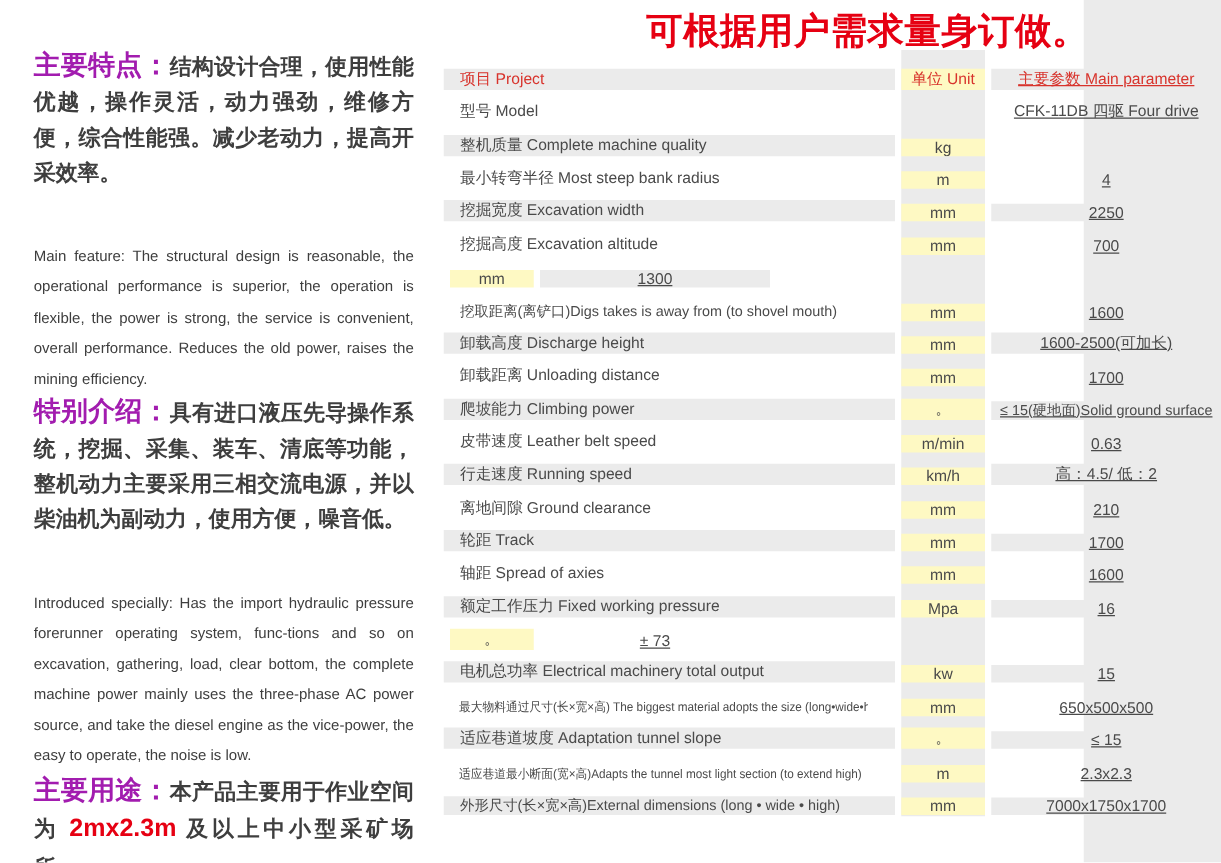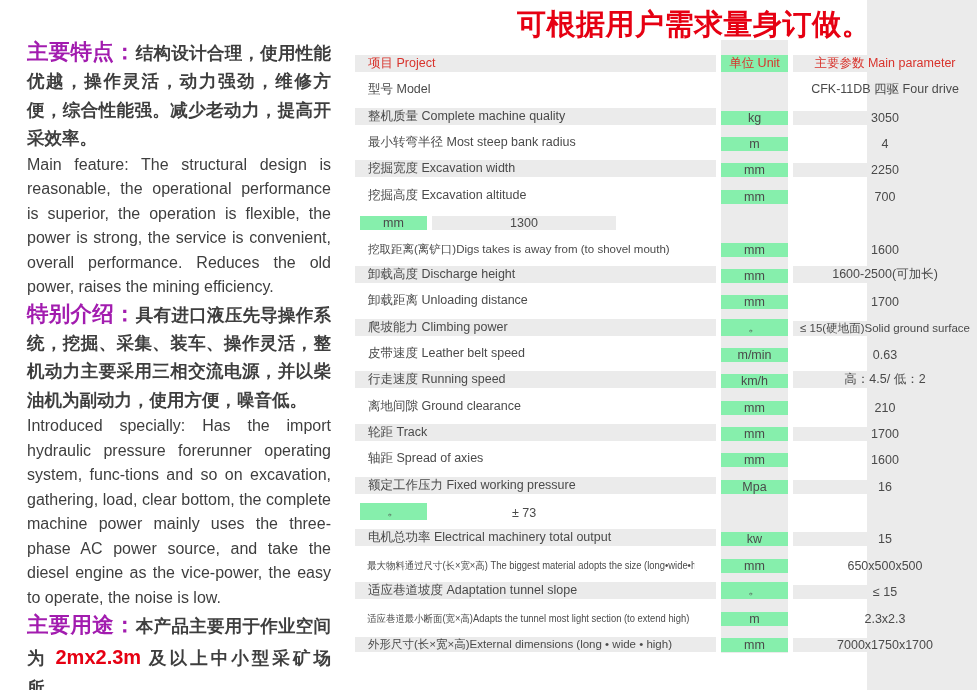--- a/index.html
+++ b/index.html
@@ -12,33 +12,33 @@
   .band-unit{position:absolute;left:721px;top:40px;width:67px;height:613px;background:#ebebeb;}
 
   .page-title{
     position:absolute;top:5px;right:106px;font-size:29px;font-weight:bold;
     color:#e60012;white-space:nowrap;letter-spacing:0.5px;text-align:right;
   }
 
   
   .left-col{position:absolute;left:27px;top:38px;width:304px;color:#3e3e3e;}
   .zh{font-size:17.5px;line-height:28.4px;text-align:justify;font-weight:600;}
-  .en{font-size:16px;line-height:24.5px;text-align:justify;font-weight:400;}
+  .en{font-size:12px;line-height:24.5px;text-align:justify;font-weight:400;margin-top:40px;}
   .p3zh{line-height:30.5px;}
   .heading{color:#a21caf;font-weight:bold;font-size:21.5px;}
   .hl-zh{color:#e60012;font-weight:bold;font-size:20px;}
 
   
   .spec-table{position:absolute;left:355px;top:45px;width:622px;font-size:12.5px;color:#4a4a4a;}
   .trow{display:flex;height:26.36px;align-items:flex-end;}
   .trow.head{height:27px;color:#d8332c;}
   .cell{white-space:nowrap;overflow:hidden;display:flex;align-items:center;}
   .c-project{width:361px;padding-left:13px;box-sizing:border-box;justify-content:flex-start;}
-  .c-unit{width:67px;justify-content:center;background:#86efac;}
-  .c-param{width:184px;justify-content:center;}
+  .c-unit{width:67px;justify-content:center;background:#fef9c3;}
+  .c-param{width:184px;justify-content:center;text-decoration:underline;}
   .gap{width:5px;background:#ffffff;}
   .trow.g .c-project,.trow.g .c-param,
   .trow.head .c-project,.trow.head .c-param{background:#ebebeb;}
   .sm{font-size:11.5px;}
   .xs{font-size:10px;transform:scaleX(0.94);transform-origin:left center;}
   .psm{font-size:11.5px;}
 
   .note{position:absolute;top:693px;right:3px;font-size:12.5px;color:#3e3e3e;white-space:nowrap;}
 </style>
 </head>
@@ -46,21 +46,21 @@
 
 <div class="band-right"></div>
 <div class="band-unit"></div>
 
 <div class="page-title">可根据用户需求量身订做。</div>
 
 <div class="left-col">
   <div class="zh"><span class="heading">主要特点：</span><span>结构设计合理，使用性能优越，操作灵活，动力强劲，维修方便，综合性能强。减少老动力，提高开采效率。</span></div>
   <div class="en">Main feature: The structural design is reasonable, the operational performance is superior, the operation is flexible, the power is strong, the service is convenient, overall performance. Reduces the old power, raises the mining efficiency.</div>
 
-  <div class="zh"><span class="heading">特别介绍：</span><span>具有进口液压先导操作系统，挖掘、采集、装车、操作灵活，整机动力主要采用三相交流电源，并以柴油机为副动力，使用方便，噪音低。</span></div>
+  <div class="zh"><span class="heading">特别介绍：</span><span>具有进口液压先导操作系统，挖掘、采集、装车、清底等功能，整机动力主要采用三相交流电源，并以柴油机为副动力，使用方便，噪音低。</span></div>
   <div class="en">Introduced specially: Has the import hydraulic pressure forerunner operating system, func-tions and so on excavation, gathering, load, clear bottom, the complete machine power mainly uses the three-phase AC power source, and take the diesel engine as the vice-power, the easy to operate, the noise is low.</div>
 
   <div class="zh p3zh"><span class="heading">主要用途：</span><span>本产品主要用于作业空间为 </span><span class="hl-zh">2mx2.3m</span><span> 及以上中小型采矿场所。</span></div>
 
 </div>
 
 <div class="spec-table">
   <div class="trow head">
     <div class="cell c-project">项目 Project</div>
     <div class="gap"></div>
@@ -74,21 +74,20 @@
         <div class="gap"></div>
         <div class="cell c-unit"></div>
         <div class="gap"></div>
         <div class="cell c-param">CFK-11DB 四驱 Four drive</div>
       </div>
       <div class="trow g">
         <div class="cell c-project">整机质量 Complete machine quality</div>
         <div class="gap"></div>
         <div class="cell c-unit">kg</div>
         <div class="gap"></div>
-        <div class="cell c-param">3050</div>
       </div>
       <div class="trow">
         <div class="cell c-project">最小转弯半径 Most steep bank radius</div>
         <div class="gap"></div>
         <div class="cell c-unit">m</div>
         <div class="gap"></div>
         <div class="cell c-param">4</div>
       </div>
       <div class="trow g">
         <div class="cell c-project">挖掘宽度 Excavation width</div>

